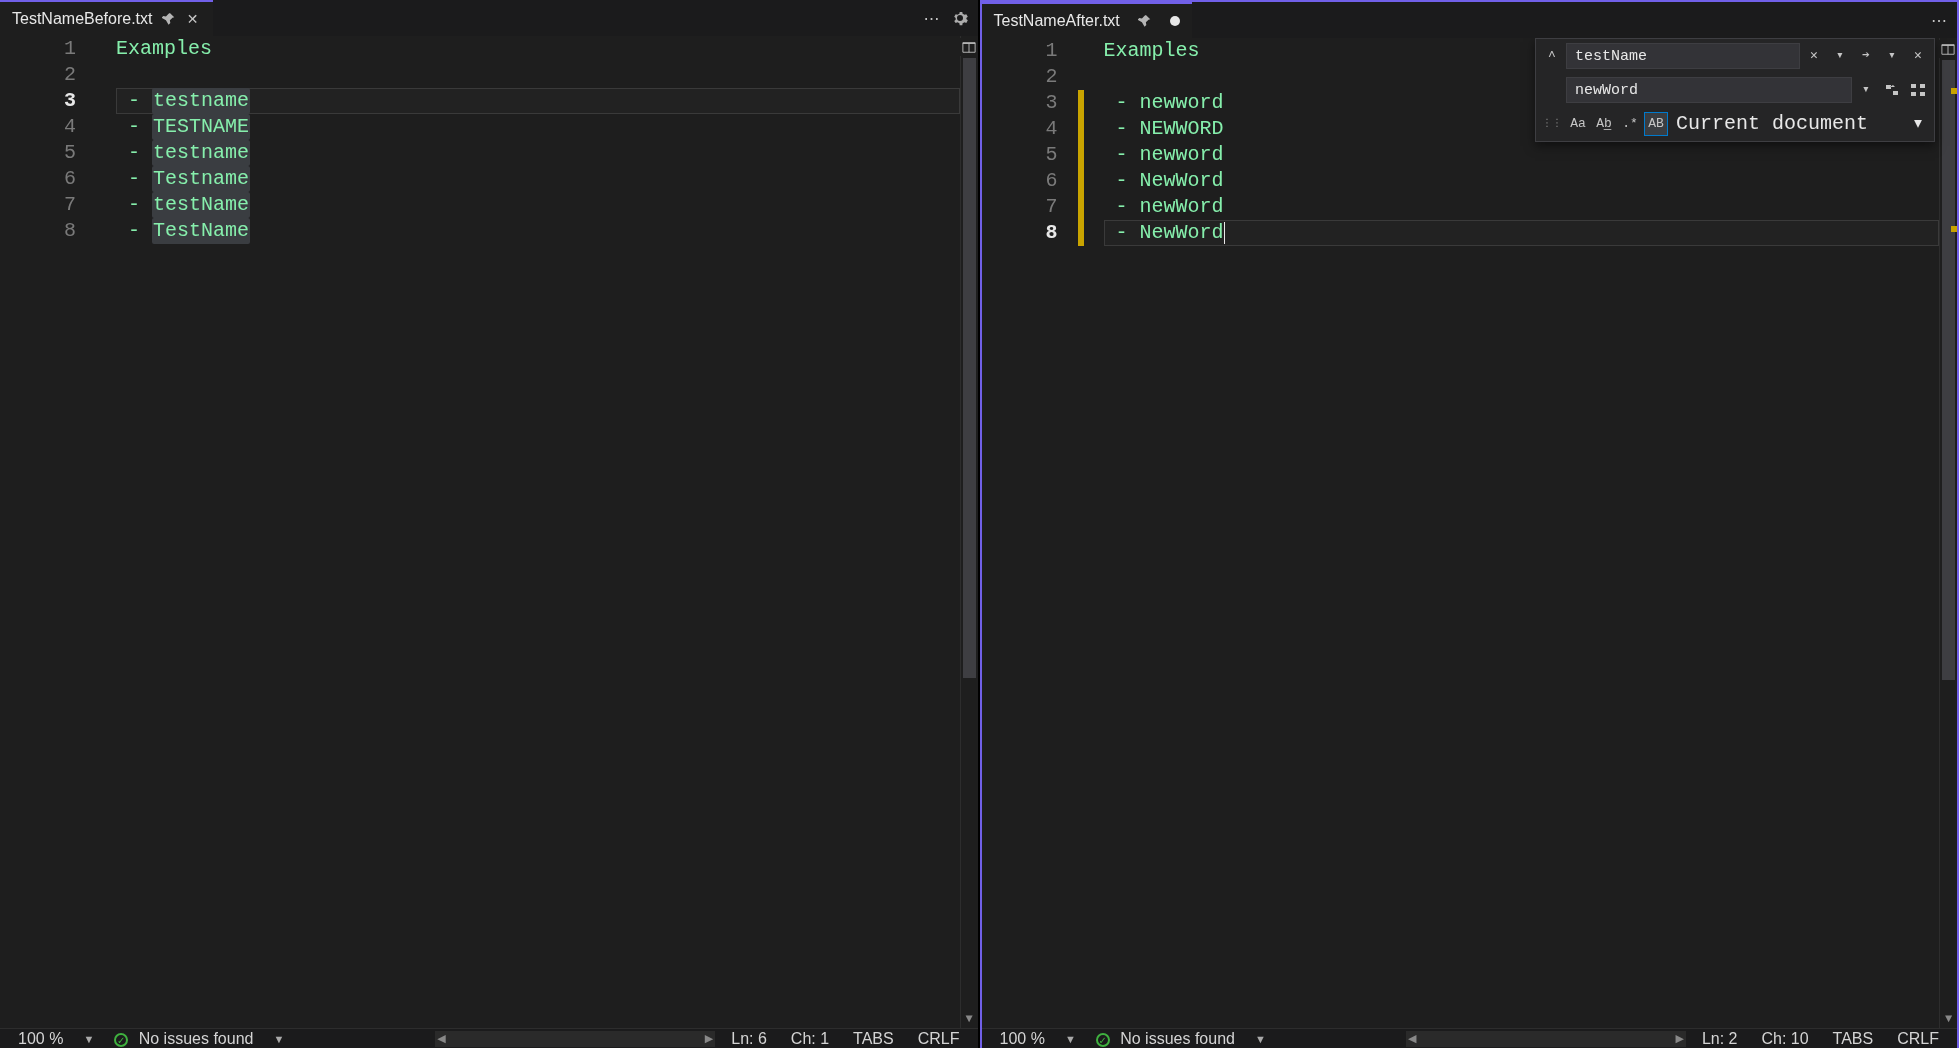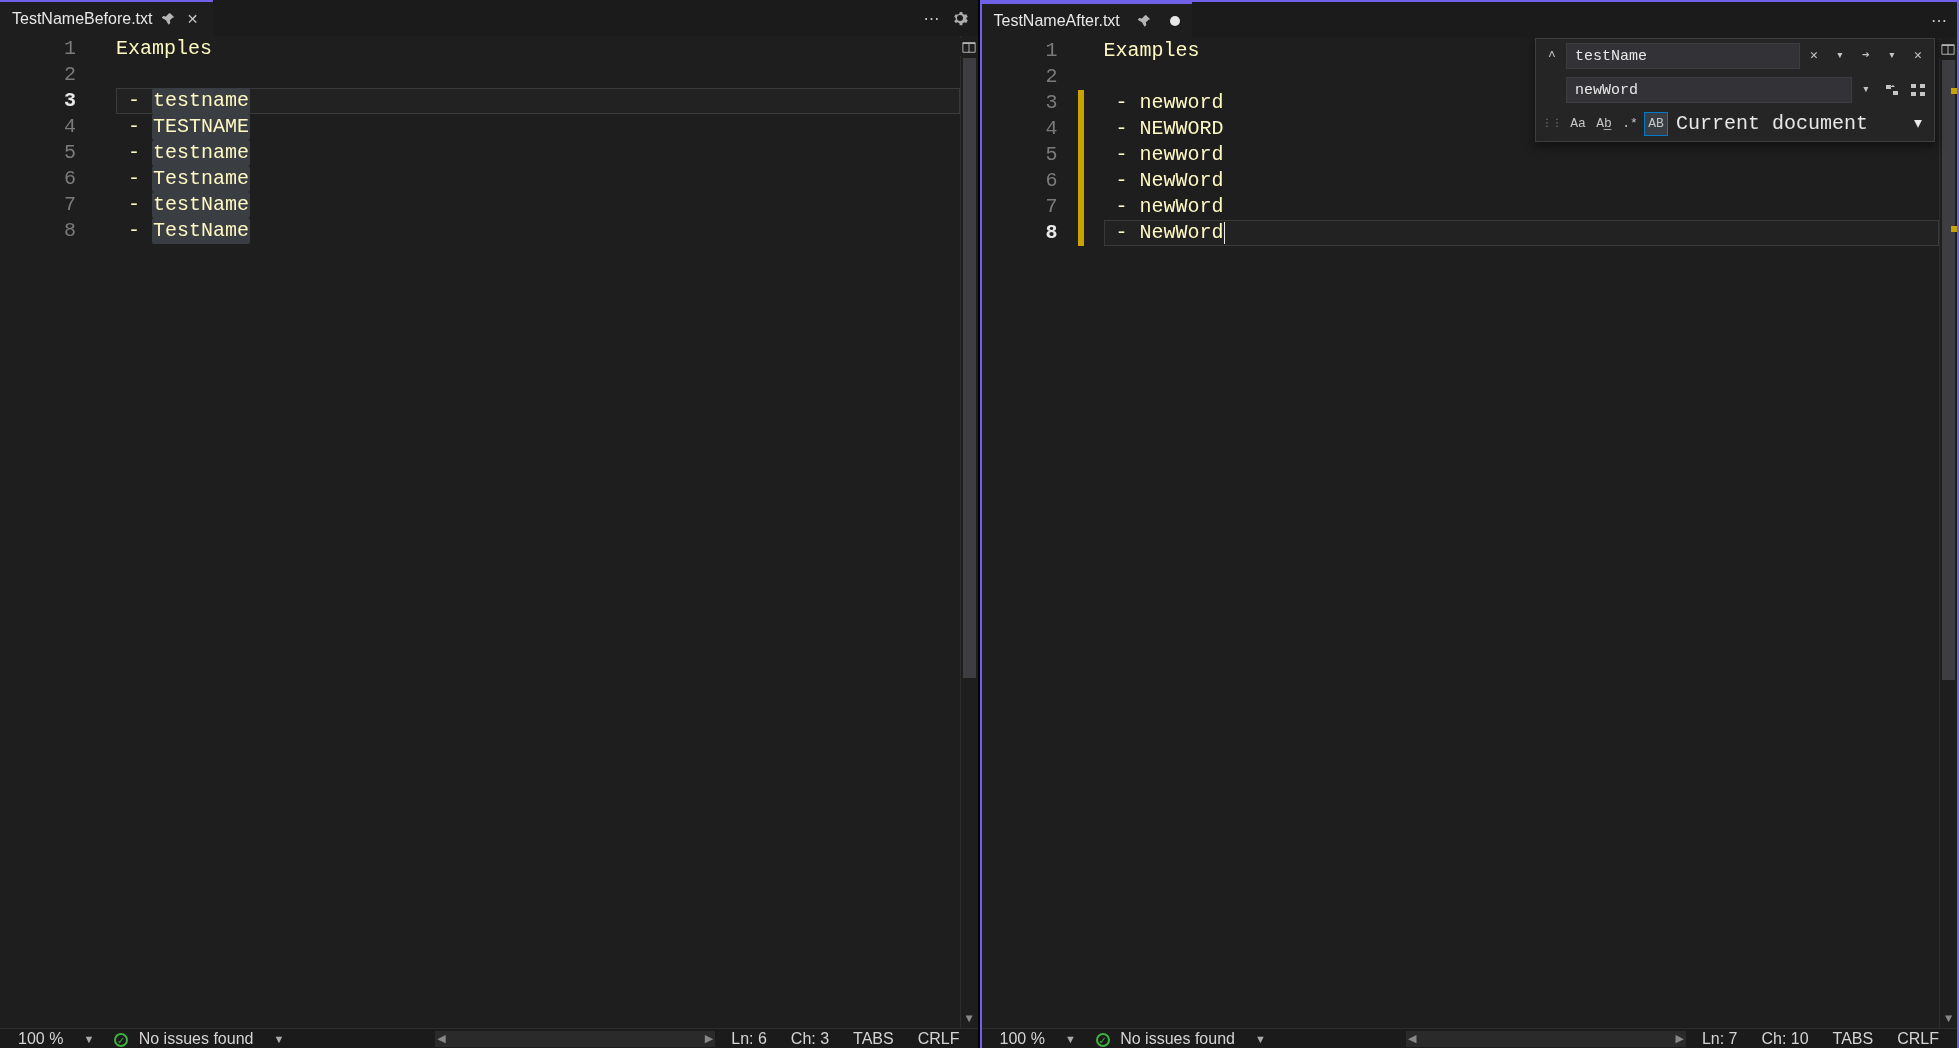--- a/index.html
+++ b/index.html
@@ -73,21 +73,21 @@
   .gutter .ln.current { color: #e8e8e8; font-weight: 600; }
   .changebar {
     width: 6px;
     background: transparent;
   }
   .changebar .seg { height: 26px; }
   .changebar .seg.mod { background: #c9a400; }
   .code {
     flex: 1;
     padding-left: 20px;
-    color: #fef9c3;
+    color: #86efac;
     white-space: pre;
   }
   .code .row { height: 26px; display: flex; align-items: center; }
   .hl { background: #3a3d41; border-radius: 2px; padding: 0 1px; }
   .code .row.currentline {
     box-shadow: inset 0 0 0 1px #3a3a3a;
     background: rgba(255,255,255,0.02);
   }
   .caret {
     border-left: 1px solid #e8e8e8;
@@ -241,21 +241,21 @@
       <span class="ok">✓</span>
       <span>No issues found</span>
     </span>
     <span class="chev">▼</span>
     <div class="spacer"></div>
     <div class="hscroll">
       <span class="ar">◀</span>
       <span class="ar">▶</span>
     </div>
     <span class="sbitem">Ln: 6</span>
-    <span class="sbitem">Ch: 3</span>
+    <span class="sbitem">Ch: 1</span>
     <span class="sbitem">TABS</span>
     <span class="sbitem">CRLF</span>
   </div>
 </div>
 
 <div class="pane pane-right">
   <div class="tabbar">
     <div class="tab">
       <span>TestNameAfter.txt</span>
       <span class="pin">
@@ -352,18 +352,18 @@
     <span class="sbitem">
       <span class="ok">✓</span>
       <span>No issues found</span>
     </span>
     <span class="chev">▼</span>
     <div class="spacer"></div>
     <div class="hscroll">
       <span class="ar">◀</span>
       <span class="ar">▶</span>
     </div>
-    <span class="sbitem">Ln: 7</span>
+    <span class="sbitem">Ln: 2</span>
     <span class="sbitem">Ch: 10</span>
     <span class="sbitem">TABS</span>
     <span class="sbitem">CRLF</span>
   </div>
 </div>
 
 </body></html>

